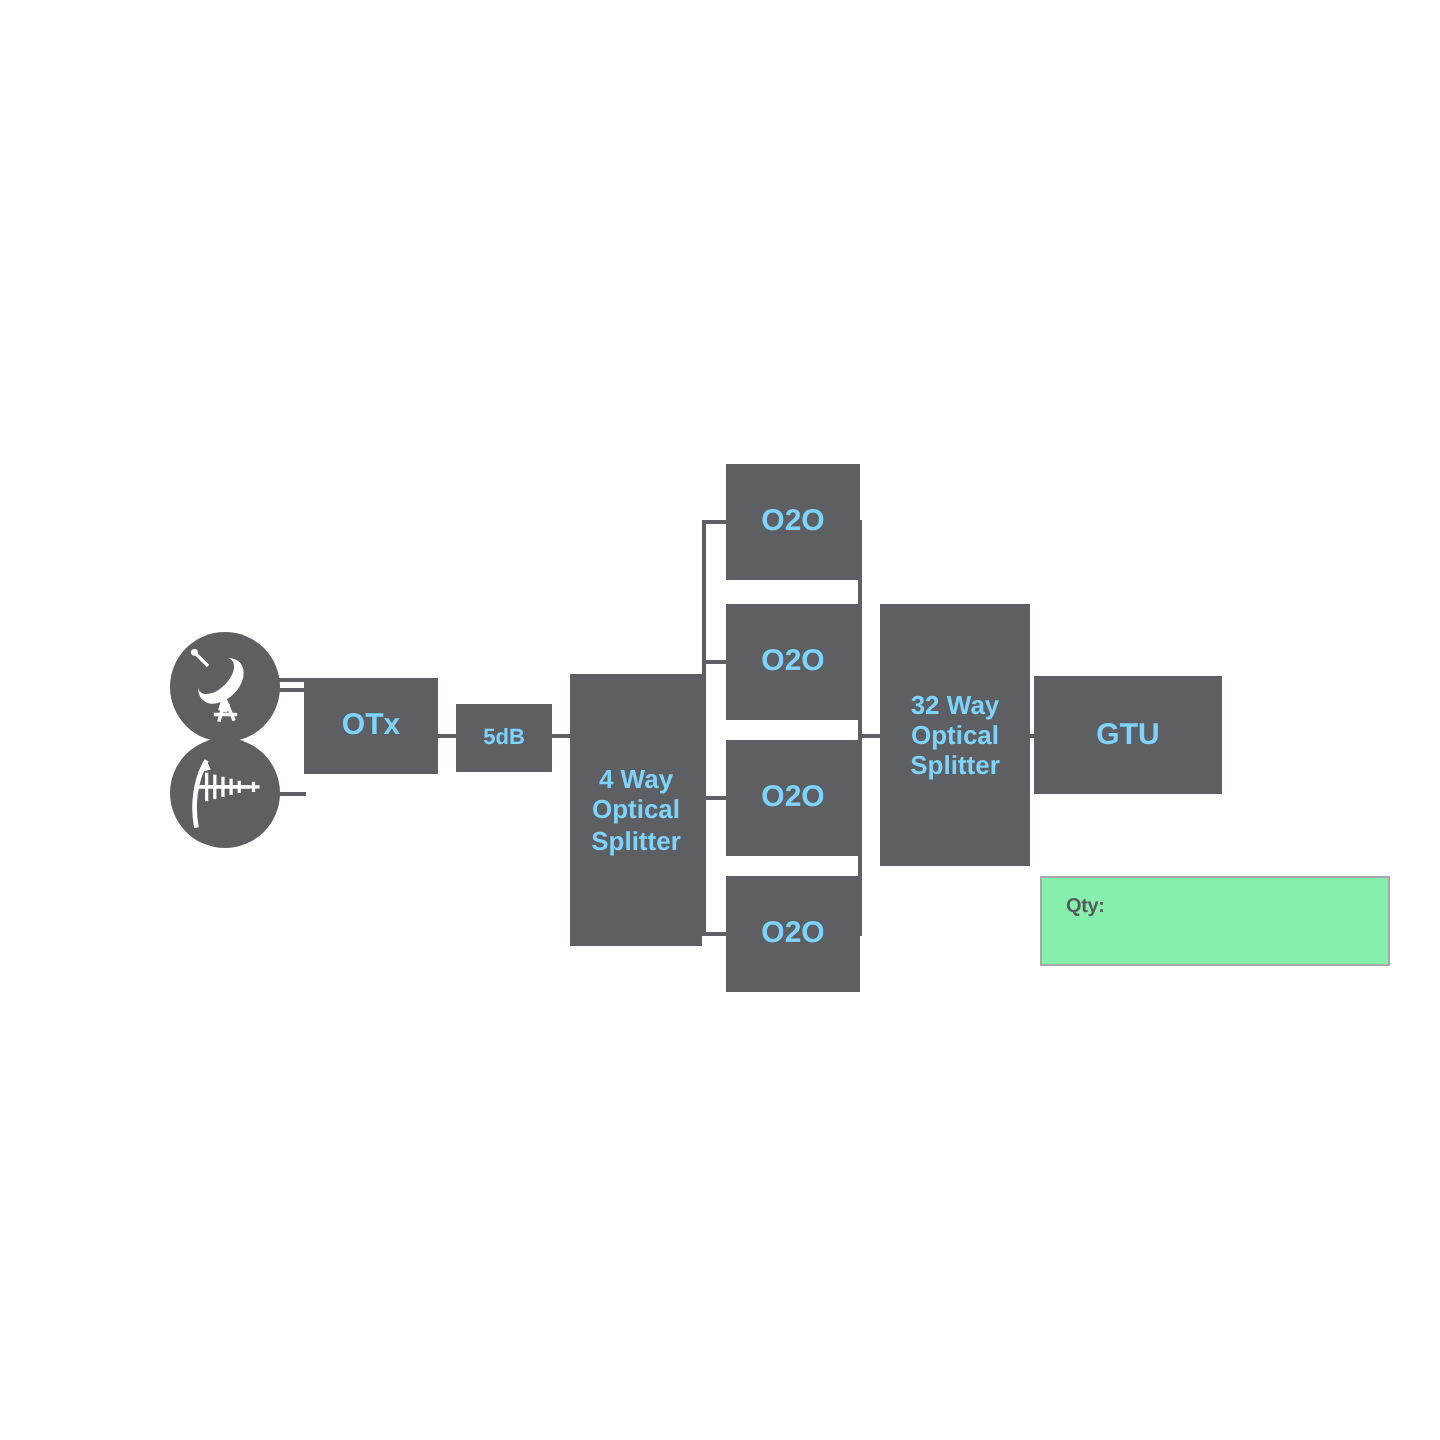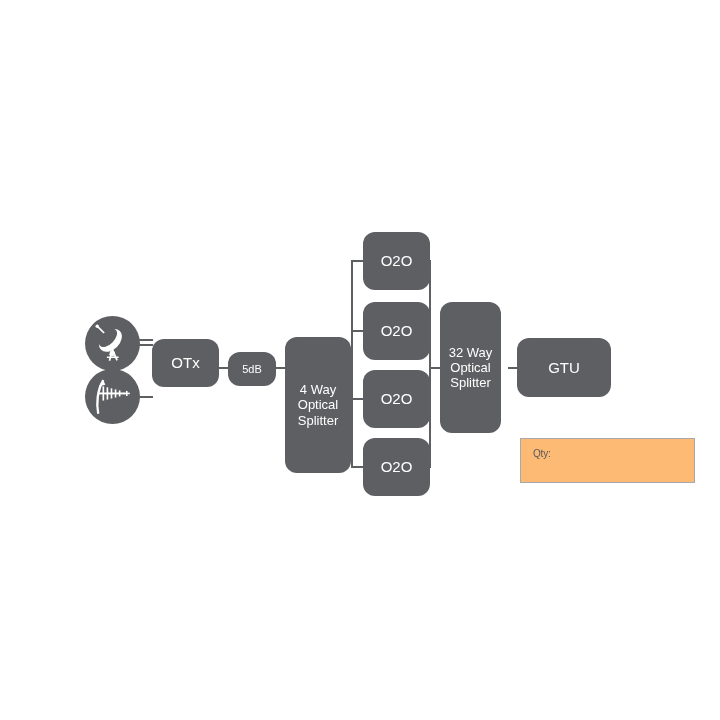--- a/index.html
+++ b/index.html
@@ -19,52 +19,51 @@
   .circle{
     position:absolute;width:55px;height:55px;border-radius:50%;
     background:var(--box,#5e5f62);
     display:flex;align-items:center;justify-content:center;
   }
   .circle.sat{left:85px;top:316px;}
   .circle.ant{left:85px;top:369px;}
 
   .box{
     position:absolute;background:var(--box,#5e5f62);
-    color:#ffffff;font-weight:normal;text-align:center;
+    color:#7dd3fc;font-weight:bold;text-align:center;
     display:flex;align-items:center;justify-content:center;
     line-height:1.18;
-    border-radius:12px;
   }
   .box.otx   {left:152px;top:339px;width:67px;height:48px;font-size:15px;}
   .box.att   {left:228px;top:352px;width:48px;height:34px;font-size:11px;}
   .box.sp4   {left:285px;top:301px;width:66px;height:136px;font-size:13px;padding:0 4px;box-sizing:border-box;margin-top:36px;}
   .box.o2o   {left:363px;width:67px;height:58px;font-size:15px;}
   .box.o2o.n1{top:232px;} .box.o2o.n2{top:302px;}
   .box.o2o.n3{top:370px;} .box.o2o.n4{top:438px;}
-  .box.sp32  {left:440px;top:302px;width:61px;height:131px;font-size:13px;padding:0 4px;box-sizing:border-box;}
+  .box.sp32  {left:440px;top:302px;width:75px;height:131px;font-size:13px;padding:0 4px;box-sizing:border-box;}
   .box.gtu   {left:517px;top:338px;width:94px;height:59px;font-size:15px;}
 
   .line{position:absolute;background:var(--line,#5e5f62);}
   .l-sat-a  {left:134px;top:339px;width:19px;height:2px;}
   .l-sat-b  {left:134px;top:343.5px;width:19px;height:2px;}
   .l-ant    {left:134px;top:395.5px;width:19px;height:2.4px;}
   .l-otx-att{left:219px;top:366.5px;width:10px;height:2.4px;}
   .l-att-sp4{left:275px;top:366.5px;width:11px;height:2.4px;}
   .l-busL   {left:351px;top:260px;width:2.4px;height:208px;}
   .stub     {left:351px;width:13px;height:2.2px;}
   .stub.s1{top:260px;} .stub.s2{top:330px;} .stub.s3{top:398px;} .stub.s4{top:466px;}
   .l-busR   {left:429px;top:260px;width:2.4px;height:208px;}
   .l-bus-sp32{left:430px;top:366.5px;width:11px;height:2.4px;}
   .l-sp32-gtu{left:508px;top:366.5px;width:10px;height:2.4px;}
 
   .qty{
     position:absolute;left:520px;top:438px;width:175px;height:45px;
     border:1.5px solid var(--qtyBorder,#a6a8ab);box-sizing:border-box;
-    background:#fdba74;color:var(--text,#58595b);
-    font-size:10px;font-weight:normal;line-height:14px;
+    background:#86efac;color:var(--text,#58595b);
+    font-size:10px;font-weight:bold;line-height:14px;
     padding:8px 0 0 12px;letter-spacing:-0.2px;white-space:nowrap;
   }
 </style>
 </head>
 <body style="--box: #5e5f62; --line: #5e5f62; --text: #58595b; --qtyBorder: #a6a8ab;">
 
 <div class="canvas">
 
 
   <div class="circle sat">

